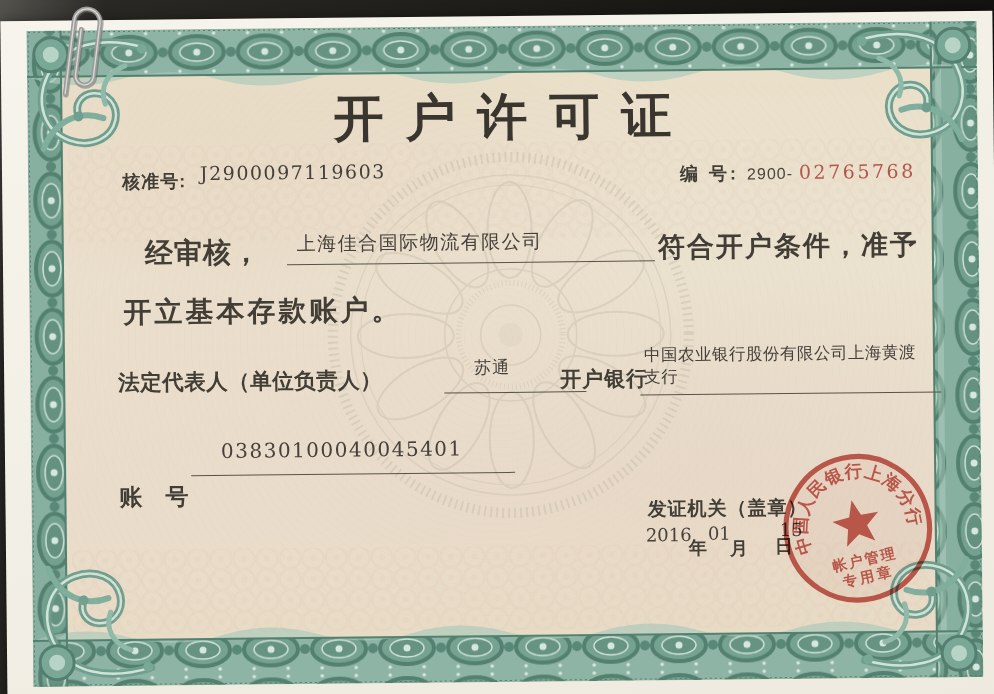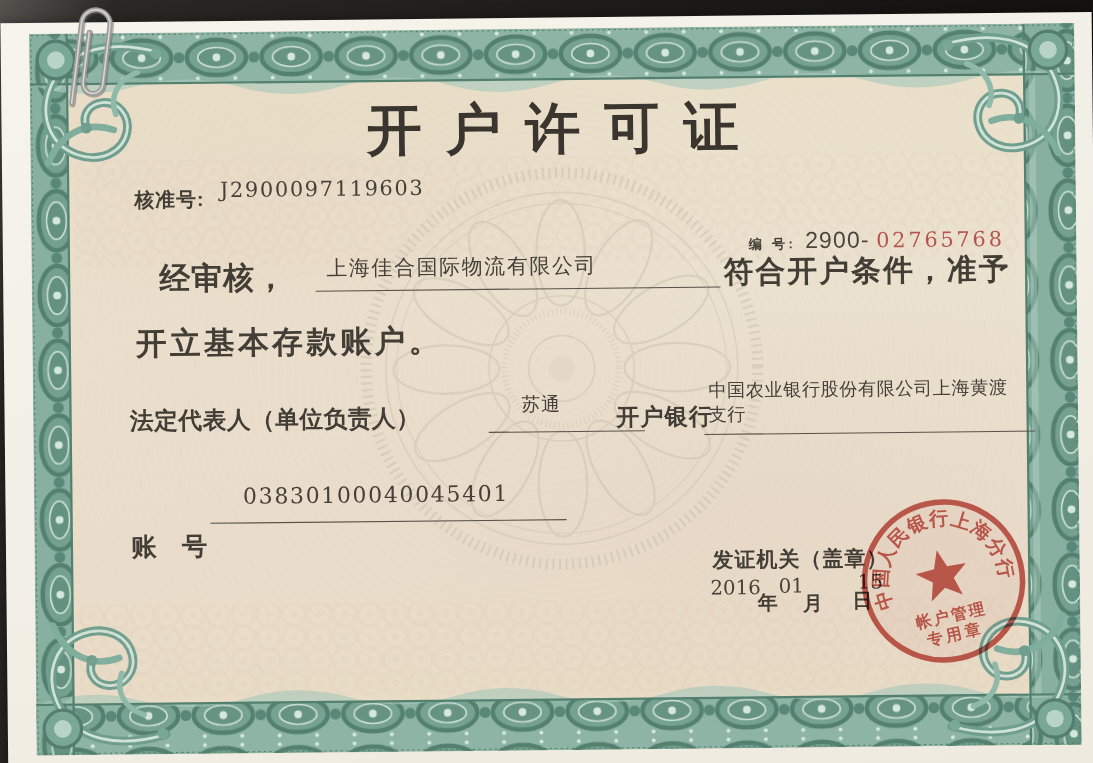--- a/index.html
+++ b/index.html
@@ -42,22 +42,22 @@
   .watermark{position:absolute;left:281px;top:109px;width:400px;height:400px;}
   .title{
     position:absolute;left:0;top:58px;width:100%;margin:0;text-align:center;
     font-family:"DejaVu Serif",serif;font-size:50px;font-weight:800;
     letter-spacing:22px;text-indent:22px;color:#3a362f;
   }
   .lbl{position:absolute;font-weight:700;color:#423e36;white-space:nowrap;}
   .val{position:absolute;font-family:"DejaVu Serif",serif;color:#45413a;white-space:nowrap;}
   .rule{position:absolute;border-bottom:1.6px solid #57534a;}
   .serial-row{position:absolute;left:652px;top:138px;display:flex;align-items:baseline;white-space:nowrap;}
-  .serial-row .s-lbl{font-weight:700;font-size:12px;color:#423e36;letter-spacing:3px;text-align:right;}
-  .serial-row .s-prefix{font-size:21px;color:#4a463e;padding-left:8px;letter-spacing:1px;margin-top:46px;}
+  .serial-row .s-lbl{font-weight:700;font-size:18px;color:#423e36;letter-spacing:3px;text-align:right;}
+  .serial-row .s-prefix{font-size:16px;color:#4a463e;padding-left:8px;letter-spacing:1px;}
   .serial-row .s-red{font-family:"DejaVu Serif",serif;font-size:19px;letter-spacing:2.5px;color:#b5544e;padding-left:6px;}
   .bank-val{white-space:normal;width:272px;line-height:1.34;letter-spacing:.5px;}
   .seal{position:absolute;left:744px;top:424px;width:164px;height:164px;mix-blend-mode:multiply;opacity:.9;}
   .paperclip{position:absolute;left:50px;top:-4px;width:72px;height:118px;z-index:9;}
 </style>
 </head>
 <body>
 
 <div class="photo">
   <div class="paper">

